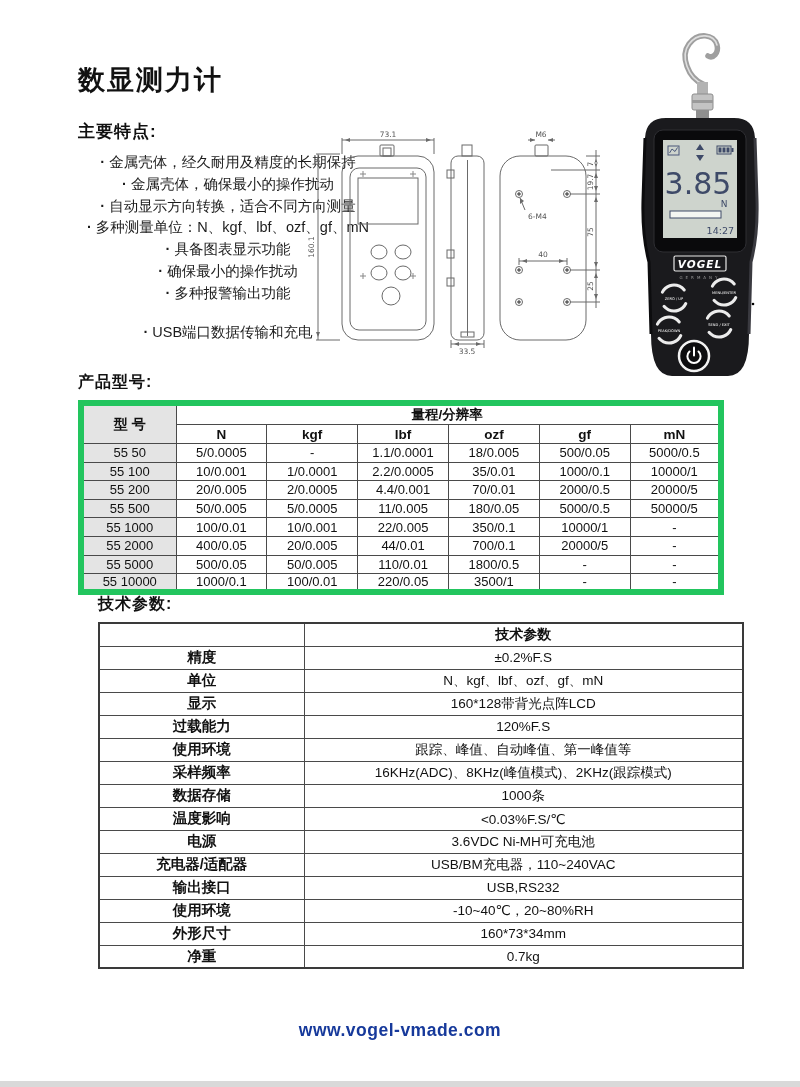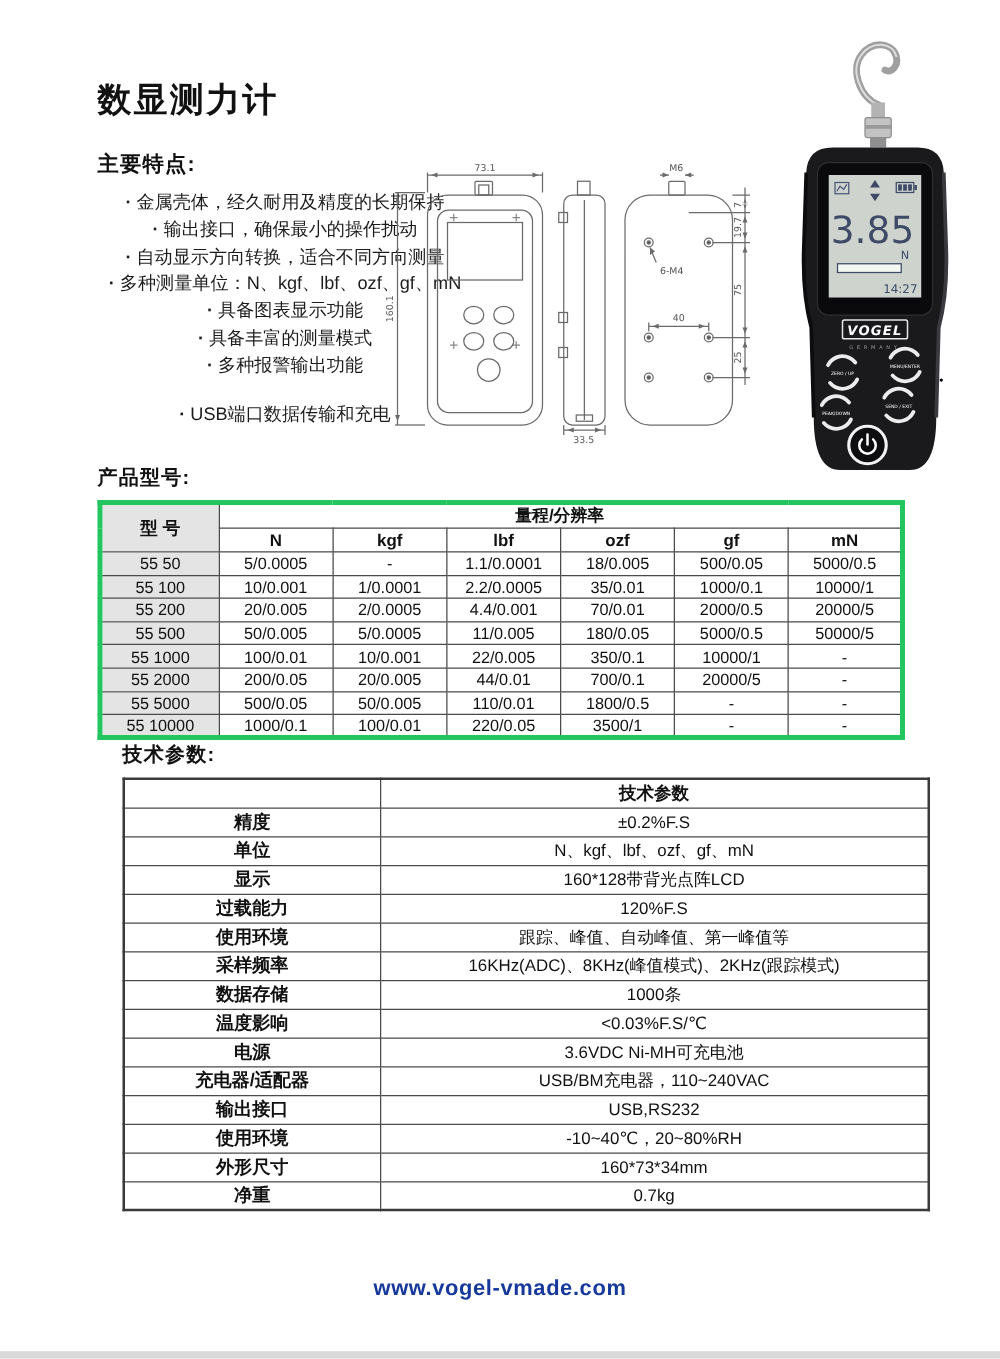--- a/index.html
+++ b/index.html
@@ -40,21 +40,21 @@
   .models .sec-heading, .specs .sec-heading { font-size:16px; }
   table {
     border-collapse:collapse; width:646px; margin-top:7px;
     table-layout:fixed;
   }
   th, td {
     border:1px solid #4a4a4a; text-align:center; padding:0 3px;
     font-size:13px; font-weight:400; color:#111;
     overflow:hidden; white-space:nowrap;
   }
-  .models-table { border:4px solid #22c55e; }
+  .models-table { border:6px solid #22c55e; }
   .models-table thead th { font-weight:700; font-size:13.5px; height:19px; }
   .models-table thead th.model-head { background:#e4e4e4; font-size:14px; width:95px; }
   .models-table tbody tr { height:18.6px; }
   .models-table tbody th { background:#e4e4e4; font-weight:400; }
   .specs-table { border:2px solid #3a3a3a; }
   .specs-table tr { height:23px; }
   .specs-table thead th { font-weight:700; font-size:14px; }
   .specs-table th.spec-label-col { width:205px; }
   .specs-table tbody th { font-weight:700; font-size:14.5px; }
   .specs-table tbody td { font-size:13.5px; }
@@ -74,25 +74,25 @@
 <body>
 
 <div class="page">
 
   <h1 class="abs page-title">数显测力计</h1>
 
   <section class="abs features">
     <h2 class="sec-heading">主要特点:</h2>
     <ul class="feature-list">
         <li>金属壳体，经久耐用及精度的长期保持</li>
-        <li>输出接口，确保最小的操作扰动</li>
+        <li>金属壳体，确保最小的操作扰动</li>
         <li>自动显示方向转换，适合不同方向测量</li>
         <li>多种测量单位：N、kgf、lbf、ozf、gf、mN</li>
         <li>具备图表显示功能</li>
-        <li>具备丰富的测量模式</li>
+        <li>确保最小的操作扰动</li>
         <li>多种报警输出功能</li>
         <li>USB端口数据传输和充电</li>
       </ul>
   </section>
 
   <div class="abs drawing">
     <svg width="304" height="226" viewBox="0 0 304 226">
       <g stroke="#6a6a6a" stroke-width="1" fill="none">
 
         <g>
@@ -314,21 +314,21 @@
             <th>55 1000</th>
             <td>100/0.01</td>
             <td>10/0.001</td>
             <td>22/0.005</td>
             <td>350/0.1</td>
             <td>10000/1</td>
             <td>-</td>
           </tr>
           <tr>
             <th>55 2000</th>
-            <td>200/0.05</td>
+            <td>400/0.05</td>
             <td>20/0.005</td>
             <td>44/0.01</td>
             <td>700/0.1</td>
             <td>20000/5</td>
             <td>-</td>
           </tr>
           <tr>
             <th>55 5000</th>
             <td>500/0.05</td>
             <td>50/0.005</td>

